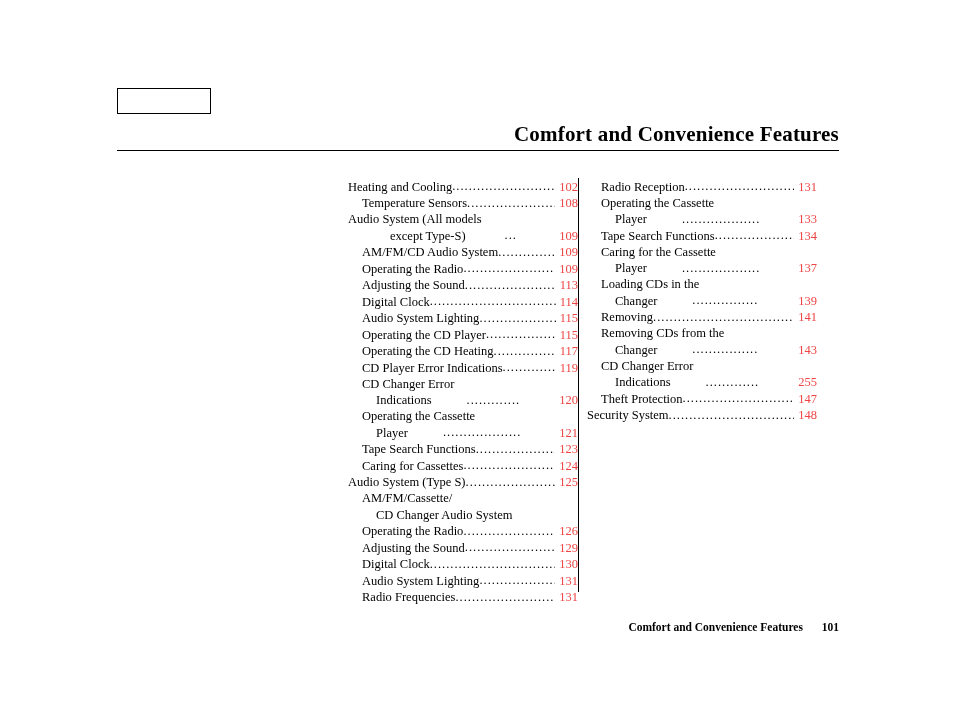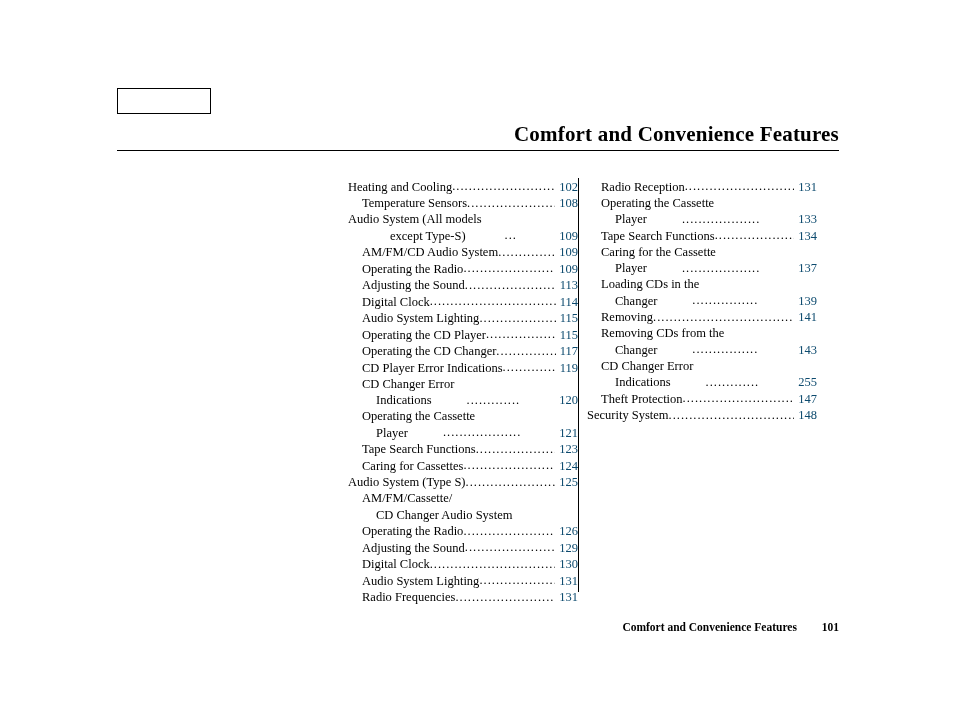--- a/index.html
+++ b/index.html
@@ -79,31 +79,31 @@
   .toc-dots::after {
     content: "..................................................................................................................";
     position: absolute;
     left: 0;
     top: 0;
     letter-spacing: 1px;
     color: #000;
   }
   .toc-page {
     flex: 0 0 auto;
-    color: #0c4a6e;
+    color: #ef4444;
     padding-left: 2px;
   }
   .footer {
     position: absolute;
     right: 115px;
     top: 621px;
     font-size: 11.5px;
   }
   .footer .ftext { font-weight: bold; }
-  .footer .fpage { font-weight: bold; margin-left: 22px; }
+  .footer .fpage { font-weight: bold; margin-left: 16px; }
 </style>
 </head>
 <body>
 
 <div class="page">
   <div class="tab-box"></div>
   <div class="title">Comfort and Convenience Features</div>
   <div class="title-rule"></div>
 
   <div class="columns" id="columns">
@@ -150,21 +150,21 @@
           <span class="toc-label">Audio System Lighting</span>
           <span class="toc-dots"></span>
           <span class="toc-page">115</span>
         </div>
         <div class="toc-line indent-1">
           <span class="toc-label">Operating the CD Player</span>
           <span class="toc-dots"></span>
           <span class="toc-page">115</span>
         </div>
         <div class="toc-line indent-1">
-          <span class="toc-label">Operating the CD Changer</span>
+          <span class="toc-label">Operating the CD Heating</span>
           <span class="toc-dots"></span>
           <span class="toc-page">117</span>
         </div>
         <div class="toc-line indent-1">
           <span class="toc-label">CD Player Error Indications</span>
           <span class="toc-dots"></span>
           <span class="toc-page">119</span>
         </div>
         <div class="toc-line indent-1">
           <span class="toc-label">CD Changer Error</span>

